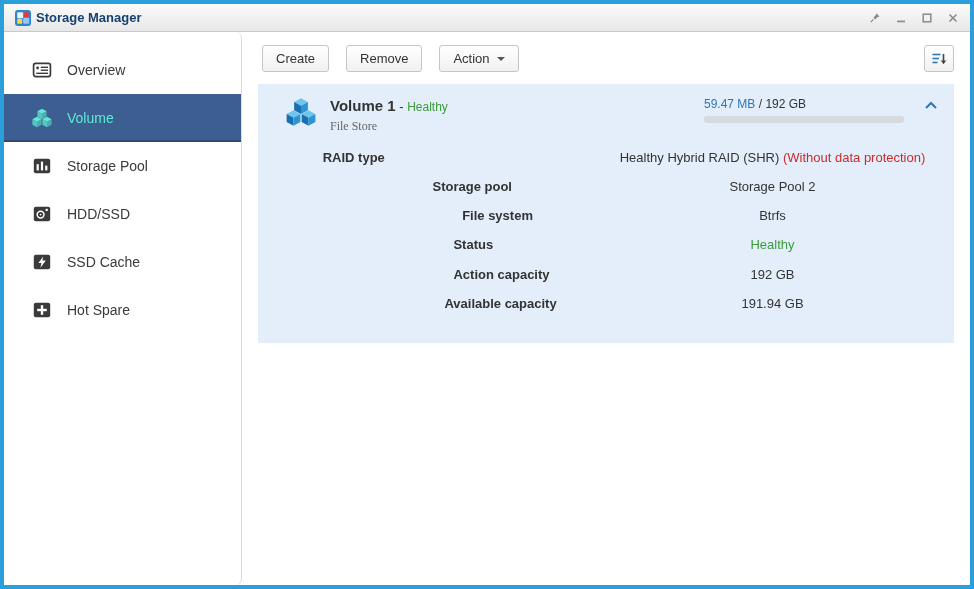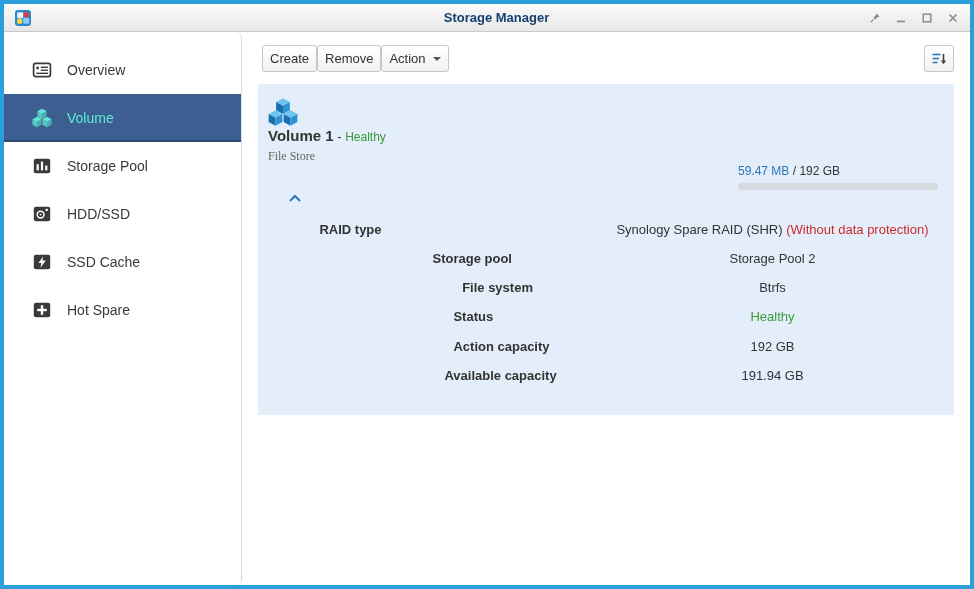--- a/index.html
+++ b/index.html
@@ -15,21 +15,21 @@
 
   
   .titlebar {
     height: 28px; flex: none;
     background: linear-gradient(#fbfbfb, #e7e7e7);
     border-bottom: 1px solid #c9c9c9;
     display: flex; align-items: center;
     padding: 0 10px; position: relative;
   }
   .title {
-    position: absolute; left: 0; right: 13px; text-align: center;
+    position: absolute; left: 0; right: 13px; 
     font-size: 13px; font-weight: bold; color: #17406f; padding-left: 32px;
   }
   .app-icon { width: 18px; height: 18px; z-index: 1; display:flex; }
   .win-controls { margin-left: auto; display: flex; gap: 12px; z-index: 1; }
   .win-btn { width: 14px; height: 14px; display:flex; align-items:center; justify-content:center; cursor: pointer; }
 
   
   .app-body { flex: 1; display: flex; min-height: 0; }
 
   
@@ -52,22 +52,22 @@
 
   
   .main { flex: 1; display: flex; flex-direction: column; background: #fff; min-width: 0; }
   .toolbar {
     display: flex; align-items: center;
     padding: 13px 16px 8px 20px;
   }
   .btn {
     background: linear-gradient(#ffffff, #f1f1f1);
     border: 1px solid #c6c6c6; border-radius: 3px;
-    padding: 5px 7px; font-size: 13px; color: #333;
-    margin-right: 0; cursor: pointer;
+    padding: 5px 13px; font-size: 13px; color: #333;
+    margin-right: 17px; cursor: pointer;
     display: inline-flex; align-items: center; gap: 7px;
     font-family: "Liberation Sans", sans-serif;
   }
   .caret-down {
     width: 0; height: 0;
     border-left: 4px solid transparent; border-right: 4px solid transparent;
     border-top: 4px solid #555;
   }
   .icon-btn {
     margin-left: auto; margin-right: 0;
@@ -75,21 +75,21 @@
     justify-content: center;
   }
 
   
   .panel {
     margin: 4px 16px 0 16px;
     background: #e3eefa;
   }
   .panel-header {
     display: flex; align-items: flex-start;
-    padding: 13px 16px 6px 10px; cursor: pointer; flex-direction: column;
+    padding: 13px 16px 6px 28px; cursor: pointer;
   }
   .vicon { width: 30px; height: 30px; flex: none; margin-right: 14px; display:flex; }
   .vicon svg { width: 30px; height: 30px; }
   .vtitle-line { font-size: 15px; }
   .vname { font-weight: bold; color: #333; }
   .vsep { color: #333; font-size: 13px; }
   .vstatus { color: #3c9a3c; font-size: 12px; }
   .vsub { font-size: 12px; color: #666; margin-top: 5px; font-family: Liberation Serif, serif; }
   .vusage { width: 200px; margin-left: auto; flex: none; }
   .usage-text { font-size: 12px; color: #333; margin-bottom: 5px; }
@@ -285,21 +285,21 @@
           <span class="chev">
             <svg viewBox="0 0 14 14" width="14" height="14">
               <polyline points="2,9 7,4 12,9" fill="none" stroke="#2e77b6" stroke-width="2"></polyline>
             </svg>
           </span>
         </div>
 
         <div class="details">
           <div class="drow">
             <div class="dlabel">RAID type</div>
-            <div class="dvalue"><span>Synology Spare RAID (SHR)</span><span class="warn"> (Without data protection)</span></div>
+            <div class="dvalue"><span>Healthy Hybrid RAID (SHR)</span><span class="warn"> (Without data protection)</span></div>
           </div>
           <div class="drow">
             <div class="dlabel">Storage pool</div>
             <div class="dvalue">Storage Pool 2</div>
           </div>
           <div class="drow">
             <div class="dlabel">File system</div>
             <div class="dvalue">Btrfs</div>
           </div>
           <div class="drow">

